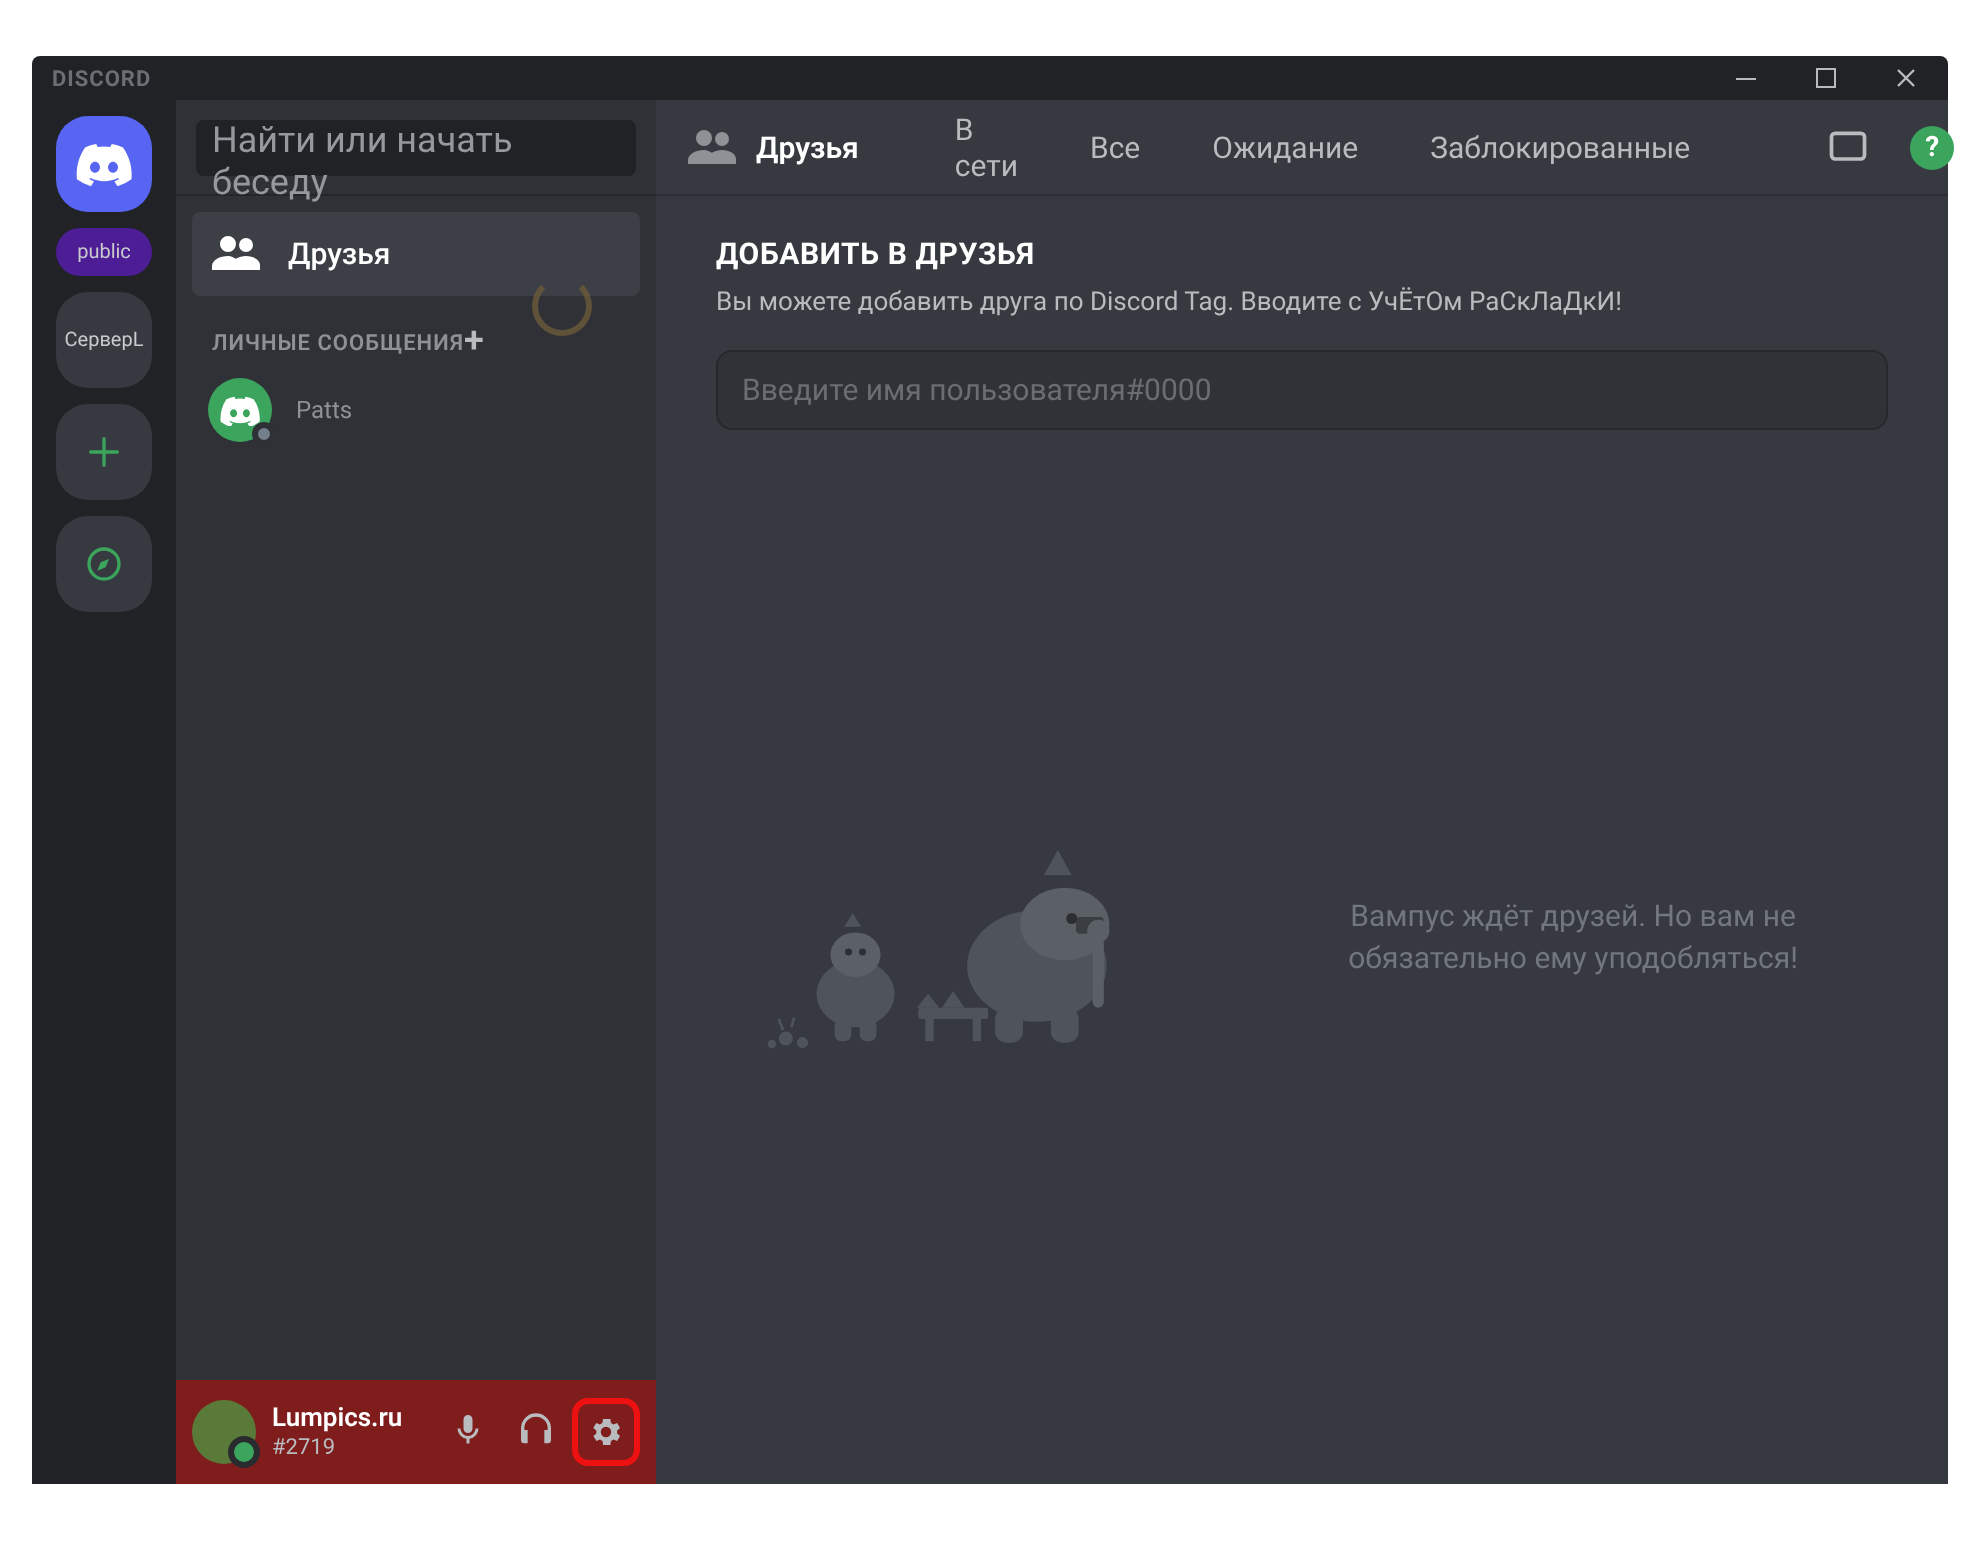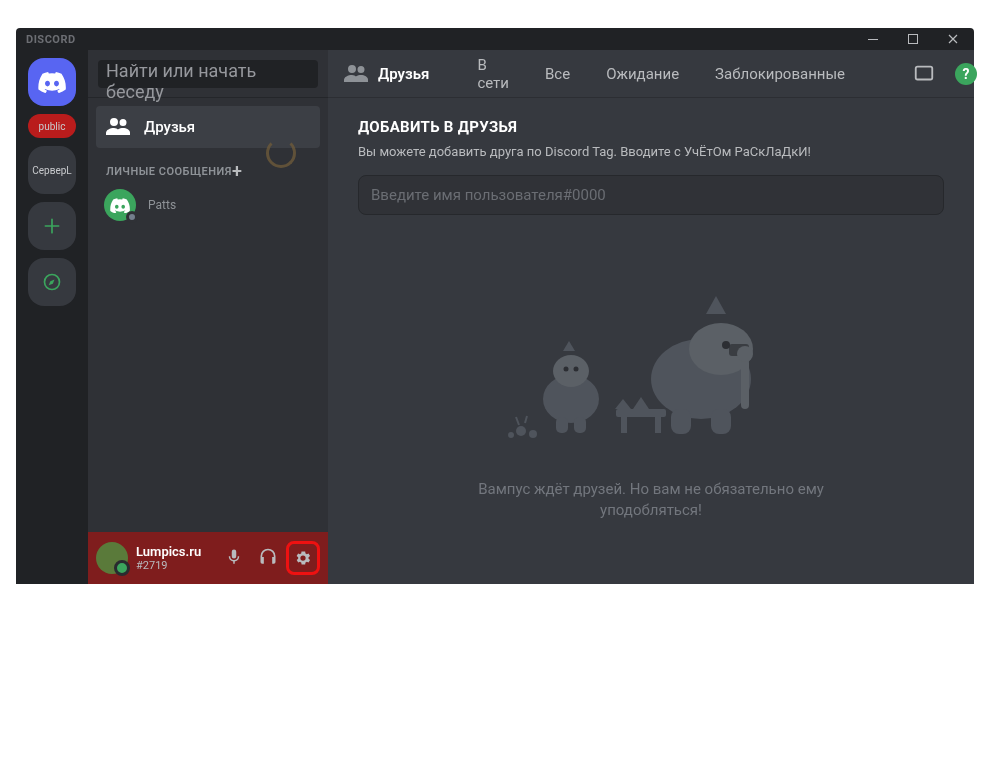--- a/index.html
+++ b/index.html
@@ -1,27 +1,27 @@
 <!DOCTYPE html>
 <html><head>
 <meta charset="utf-8">
 <style>
 * { margin: 0; padding: 0; box-sizing: border-box; font-family: -apple-system, BlinkMacSystemFont, "Segoe UI", Roboto, Helvetica, Arial, sans-serif; }
 body { background: #fff; width: 990px; height: 776px; overflow: hidden; }
-.frame { position: absolute; left: 16px; top: 28px; width: 958px; height: 556px; background: #202225; border-radius: 4px 4px 0 0; display: flex; flex-direction: column; }
+.frame { position: absolute; left: 16px; top: 28px; width: 958px; height: 714px; background: #202225; border-radius: 4px 4px 0 0; display: flex; flex-direction: column; }
 .titlebar { height: 22px; display: flex; align-items: center; justify-content: space-between; padding: 0 10px; }
 .titlebar-left { color: #6c6e73; font-size: 11px; font-weight: 700; letter-spacing: 0.5px; }
 .titlebar-right { display: flex; gap: 18px; color: #b9bbbe; }
 .win-btn { width: 22px; height: 18px; display: flex; align-items: center; justify-content: center; cursor: pointer; }
 .app { flex: 1; display: flex; min-height: 0; }
 .servers { width: 72px; background: #202225; display: flex; flex-direction: column; align-items: center; padding-top: 8px; gap: 8px; }
 .server-pill { width: 48px; height: 48px; border-radius: 16px; background: #36393f; display: flex; align-items: center; justify-content: center; cursor: pointer; }
 .server-pill.home { background: #5865f2; border-radius: 16px; }
 .server-pill.home svg { width: 28px; height: 22px; }
-.server-label { width: 48px; height: 24px; border-radius: 12px; background: #b91c1c; color: #c8cacd; font-size: 10px; display: flex; align-items: center; justify-content: center; cursor: pointer; }
+.server-label { width: 48px; height: 24px; border-radius: 12px; background: #4c1d95; color: #c8cacd; font-size: 10px; display: flex; align-items: center; justify-content: center; cursor: pointer; }
 .server-pill.add { color: #3ba55d; font-size: 24px; background: #36393f; }
 .server-pill.explore { color: #3ba55d; background: #36393f; }
 .channels { width: 240px; background: #2f3136; display: flex; flex-direction: column; }
 .search-wrap { padding: 10px; height: 48px; border-bottom: 1px solid #24262a; }
 .search-box { width: 100%; height: 28px; background: #202225; border: none; border-radius: 4px; color: #96989d; font-size: 18px; padding: 0 8px; cursor: pointer; text-align: left; }
 .ch-body { flex: 1; padding: 8px; overflow: hidden; position: relative; }
 .ch-friends { display: flex; align-items: center; gap: 14px; height: 42px; padding: 0 10px; background: #3c3f45; border-radius: 4px; color: #fff; font-size: 15px; font-weight: 500; cursor: pointer; }
 .dm-head { display: flex; align-items: center; justify-content: flex-start; padding: 14px 8px 4px 10px; color: #8e9297; font-size: 11px; font-weight: 600; letter-spacing: 0.5px; }
 .dm-plus { font-size: 18px; color: #b9bbbe; cursor: pointer; line-height: 1; }
 .dm-item { display: flex; align-items: center; gap: 12px; height: 42px; padding: 0 8px; color: #8e9297; font-size: 12px; border-radius: 4px; cursor: pointer; }
@@ -46,21 +46,21 @@
 .tb-spacer { flex: 1; }
 .tb-icon { color: #b9bbbe; cursor: pointer; display: flex; align-items: center; }
 .help-circle { width: 22px; height: 22px; border-radius: 50%; background: #3ba55d; color: #fff; display: flex; align-items: center; justify-content: center; font-size: 14px; font-weight: 700; }
 .content { padding: 20px 30px; flex: 1; display: flex; flex-direction: column; overflow: hidden; }
 .add-title { color: #fff; font-size: 15px; font-weight: 700; letter-spacing: 0.3px; }
 .add-sub { color: #b9bbbe; font-size: 13px; margin-top: 8px; }
 .add-row { margin-top: 16px; display: flex; background: #303237; border: 1px solid #26282c; border-radius: 8px; padding: 10px 12px; align-items: center; gap: 0; }
 .add-input { flex: 1; background: transparent; border: none; color: #dcddde; font-size: 15px; outline: none; }
 .add-input::placeholder { color: #6a6d73; }
 .add-btn { background: #5865f2; color: #fff; border: none; border-radius: 4px; padding: 9px 14px; font-size: 13px; font-weight: 500; cursor: pointer; opacity: 0.85; }
-.empty { flex: 1; display: flex; flex-direction: column; align-items: center; justify-content: center; gap: 20px; }
+.empty { flex: 1; display: flex; flex-direction: row; align-items: center; justify-content: center; gap: 20px; }
 .wumpus { width: 360px; height: 200px; position: relative; }
 .empty-text { color: #72767d; font-size: 15px; text-align: center; max-width: 420px; line-height: 1.4; }
 </style>
 </head>
 <body>
 
 <div class="frame">
   <div class="titlebar">
     <div class="titlebar-left">DISCORD</div>
     <div class="titlebar-right">

